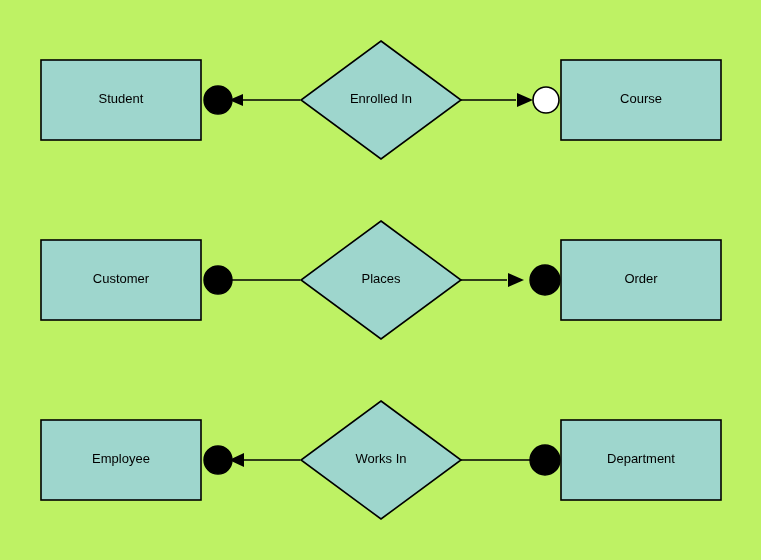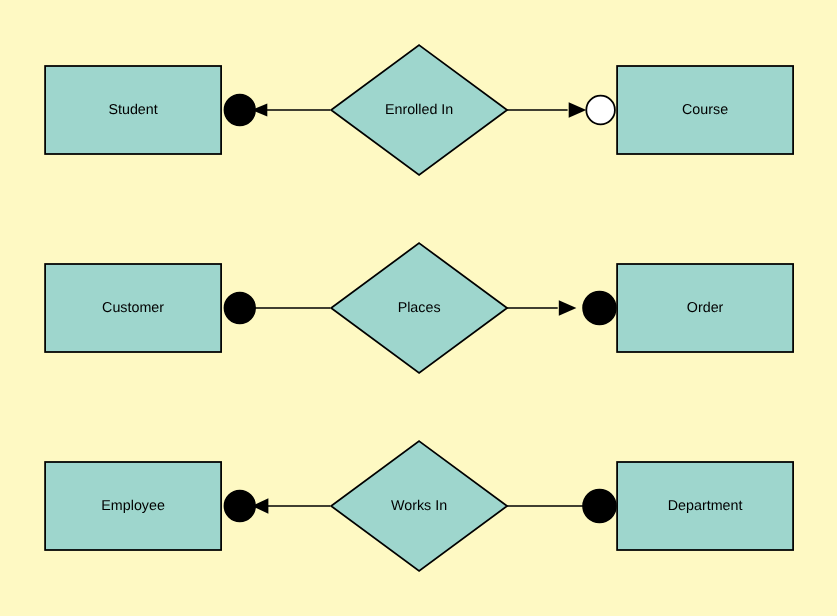--- a/index.html
+++ b/index.html
@@ -11,21 +11,21 @@
   body {
     width: 761px;
     height: 560px;
     font-family: "Liberation Sans", sans-serif;
     overflow: hidden;
   }
   #canvas {
     position: relative;
     width: 761px;
     height: 560px;
-    background: #fef9c3;
+    background: #bef264;
   }
   svg.diagram {
     display: block;
     width: 761px;
     height: 560px;
   }
   .entity-rect {
     fill: #9ed6cd;
     stroke: #000000;
     stroke-width: 1.6;

